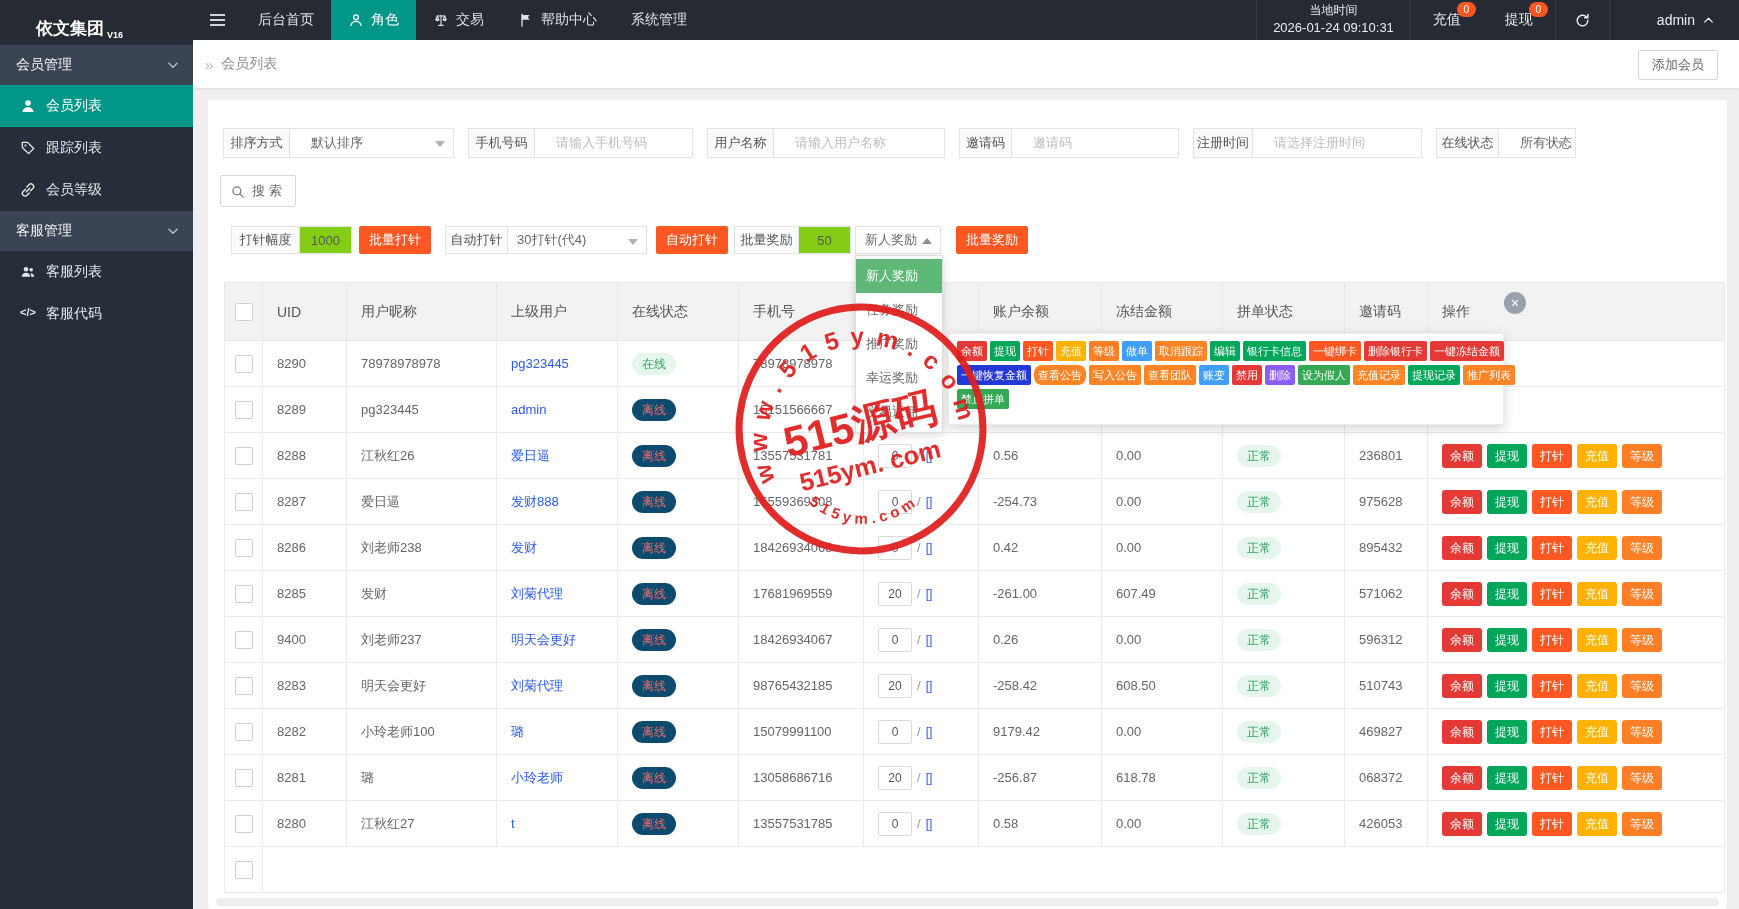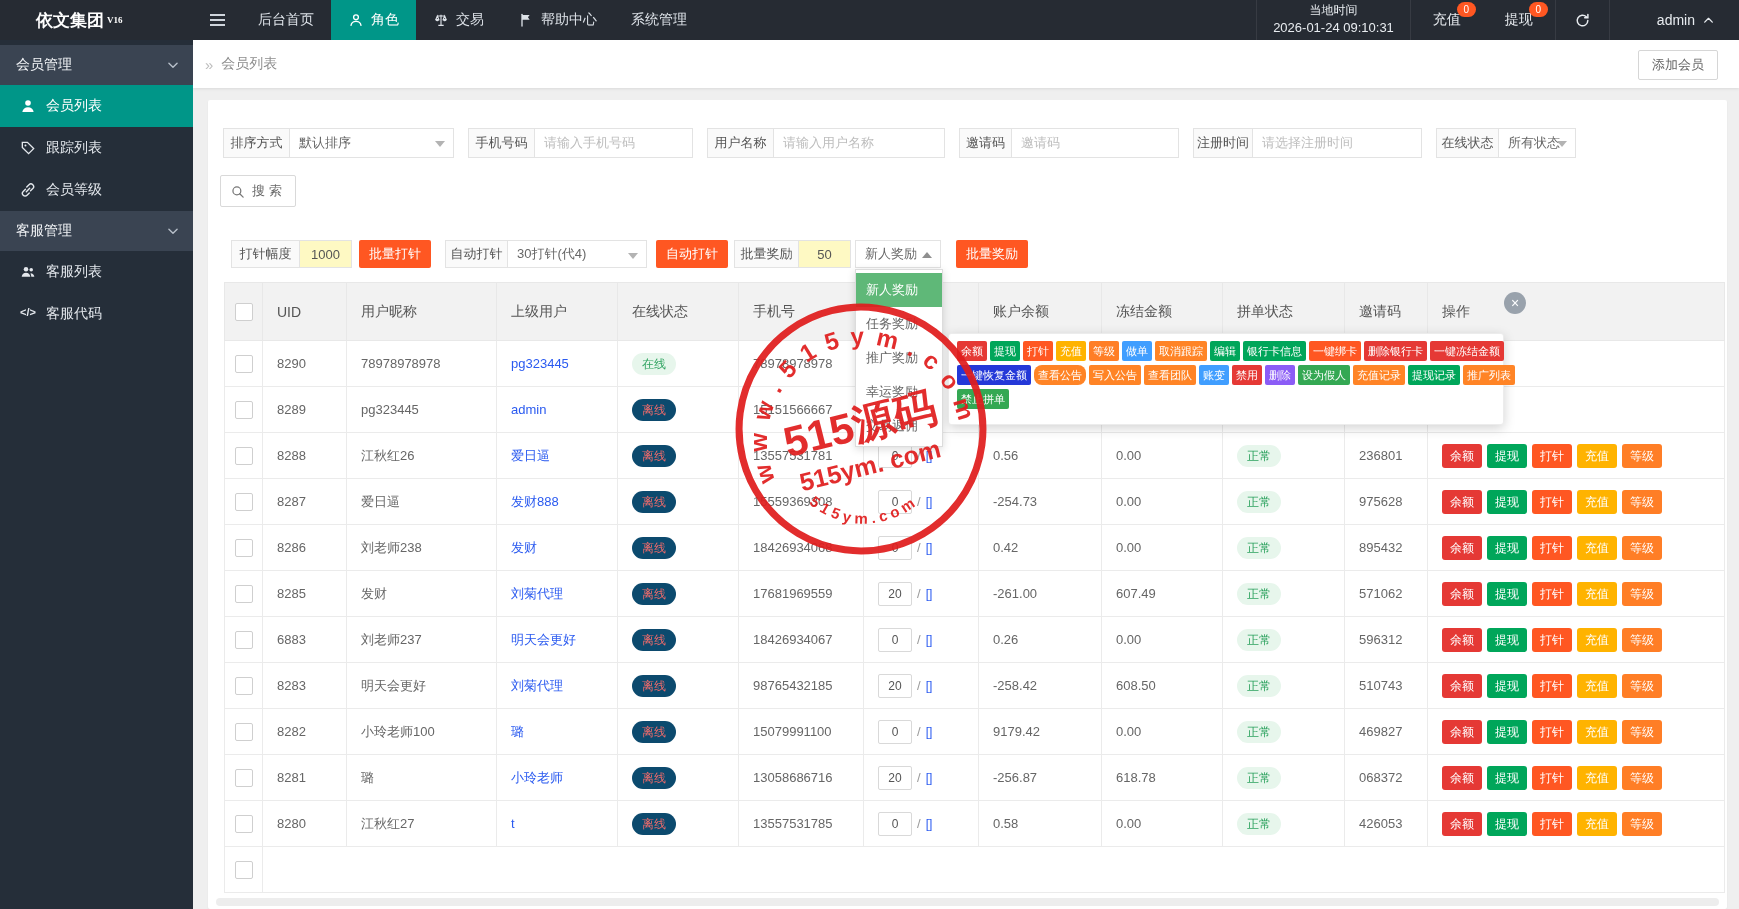--- a/index.html
+++ b/index.html
@@ -1,21 +1,21 @@
 <!DOCTYPE html>
 <html><head>
 <meta charset="utf-8">
 <style>
   html,body{margin:0;padding:0;}
   body{width:1739px;height:909px;overflow:hidden;position:relative;background:#efefef;
        font-family:"Liberation Sans","DejaVu Sans",sans-serif;}
   svg{display:block}
   
   .topbar{position:absolute;left:0;top:0;width:1739px;height:40px;background:#262b33;display:flex;align-items:stretch;color:#e8ecf0;z-index:40;}
-  .logo{width:193px;box-sizing:border-box;display:flex;align-items:center;padding-left:36px;font-size:17px;font-weight:bold;color:#fff;font-family:Liberation Serif, serif;}
+  .logo{width:193px;box-sizing:border-box;display:flex;align-items:flex-end;padding-left:36px;font-size:17px;font-weight:bold;color:#fff;}
   .logo .sup{font-size:9px;vertical-align:super;margin-left:3px;font-weight:bold;}
   .burger{width:48px;display:flex;flex-direction:column;align-items:center;justify-content:center;gap:3px;cursor:pointer;}
   .burger i{display:block;width:15px;height:2px;background:#cfd5dc;}
   .nav{display:flex;align-items:stretch;}
   .nav-item{display:flex;align-items:center;gap:7px;padding:0 17px;font-size:14px;color:#dde2e8;cursor:pointer;}
   .nav-item.active{background:#009688;color:#fff;}
   .nav-item .ic{width:16px;height:16px;color:inherit;}
   .top-right{margin-left:auto;display:flex;align-items:stretch;}
   .tr-sep{border-left:1px solid rgba(255,255,255,.08);}
   .time-block{display:flex;flex-direction:column;align-items:center;justify-content:center;padding:12px 16px;line-height:1.45;}
@@ -38,31 +38,31 @@
   .crumb{margin-left:12px;display:flex;align-items:center;gap:8px;font-size:14px;color:#8d8d8d;}
   .crumb .arr{color:#bdbdbd;font-size:15px;}
   .add-btn{position:absolute;right:21px;top:10px;height:28px;padding:0 13px;background:#fff;border:1px solid #d6d6d6;border-radius:2px;font-size:13px;color:#666;display:flex;align-items:center;cursor:pointer;}
   
   .page{position:absolute;left:193px;top:88px;width:1546px;height:821px;background:#efefef;}
   .card{position:absolute;left:15px;top:12px;width:1519px;height:809px;background:#fff;border-radius:2px;box-shadow:0 1px 2px rgba(0,0,0,.06);}
   
   .filters{position:absolute;left:15px;top:28px;display:flex;gap:14px;height:30px;}
   .fgroup{display:flex;height:30px;}
   .flabel{background:#fafafa;border:1px solid #e3e3e3;border-right:none;display:flex;align-items:center;justify-content:center;font-size:13px;color:#555;white-space:nowrap;box-sizing:border-box;}
-  .fctrl{border:1px solid #e3e3e3;background:#fff;display:flex;align-items:center;padding:0 9px;font-size:13px;color:#666;position:relative;box-sizing:border-box;white-space:nowrap;overflow:hidden;cursor:pointer;}
+  .fctrl{border:1px solid #e3e3e3;background:#fff;display:flex;align-items:center;padding:0 21px;font-size:13px;color:#666;position:relative;box-sizing:border-box;white-space:nowrap;overflow:hidden;cursor:pointer;}
   .ph{color:#bdbdbd;}
   .caret-d{position:absolute;right:8px;top:12px;width:0;height:0;border-left:5px solid transparent;border-right:5px solid transparent;border-top:6px solid #b3b3b3;}
   .caret-u{position:absolute;right:8px;top:11px;width:0;height:0;border-left:5px solid transparent;border-right:5px solid transparent;border-bottom:6px solid #8f8f8f;}
   
   .search-btn{position:absolute;left:12px;top:75px;width:74px;height:30px;border:1px solid #d9d9d9;border-radius:2px;background:#fff;display:flex;align-items:center;justify-content:center;gap:7px;font-size:13px;color:#666;cursor:pointer;letter-spacing:4px;}
   .search-btn .ic{width:15px;height:15px;color:#777;letter-spacing:0;}
   
-  .toolbar{position:absolute;left:23px;top:140px;height:28px;display:flex;align-items:stretch;font-size:13px;}
+  .toolbar{position:absolute;left:23px;top:126px;height:28px;display:flex;align-items:stretch;font-size:13px;}
   .tlabel{background:#fafafa;border:1px solid #e3e3e3;border-right:none;display:flex;align-items:center;justify-content:center;color:#555;white-space:nowrap;box-sizing:border-box;}
-  .tinput{border:1px solid #e3e3e3;background:#fef9c3;color:#555;display:flex;align-items:center;justify-content:center;box-sizing:border-box;}
+  .tinput{border:1px solid #e3e3e3;background:#84cc16;color:#555;display:flex;align-items:center;justify-content:center;box-sizing:border-box;}
   .tselect{border:1px solid #e3e3e3;background:#fff;color:#666;display:flex;align-items:center;padding:0 24px 0 9px;position:relative;box-sizing:border-box;cursor:pointer;white-space:nowrap;}
   .obtn{background:#ff5722;color:#fff;border-radius:2px;padding:0 10px;display:flex;align-items:center;cursor:pointer;white-space:nowrap;}
   .reward-wrap{position:relative;width:86px;margin-left:4px;}
   .reward-wrap .tselect{width:86px;height:28px;}
   .dropdown{position:absolute;left:0;top:29px;width:86px;background:#fff;border:1px solid #dcdcdc;box-shadow:0 2px 8px rgba(0,0,0,.15);z-index:18;padding:3px 0;}
   .dd-item{height:34px;line-height:34px;padding-left:10px;font-size:13px;color:#666;cursor:pointer;}
   .dd-item.sel{background:#5FB878;color:#fff;}
   
   .tablewrap{position:absolute;left:16px;top:182px;width:1500px;}
   table{border-collapse:collapse;table-layout:fixed;width:1500px;}
@@ -432,21 +432,21 @@
               <td>17681969559</td>
               <td><span class="plan-in">20</span><span class="plan-sep">/</span><span class="plan-link">[]</span></td>
               <td>-261.00</td>
               <td>607.49</td>
               <td><span class="pill on">正常</span></td>
               <td>571062</td>
               <td><span class="rbtn" style="background: rgb(229, 57, 53);">余额</span><span class="rbtn" style="background: rgb(0, 166, 90);">提现</span><span class="rbtn" style="background: rgb(255, 87, 34);">打针</span><span class="rbtn" style="background: rgb(255, 179, 0);">充值</span><span class="rbtn" style="background: rgb(255, 126, 38);">等级</span></td>
             </tr>
             <tr>
               <td class="ck"><span class="cb"></span></td>
-              <td>6883</td>
+              <td>9400</td>
               <td>刘老师237</td>
               <td><span class="link">明天会更好</span></td>
               <td><span class="pill off">离线</span></td>
               <td>18426934067</td>
               <td><span class="plan-in">0</span><span class="plan-sep">/</span><span class="plan-link">[]</span></td>
               <td>0.26</td>
               <td>0.00</td>
               <td><span class="pill on">正常</span></td>
               <td>596312</td>
               <td><span class="rbtn" style="background: rgb(229, 57, 53);">余额</span><span class="rbtn" style="background: rgb(0, 166, 90);">提现</span><span class="rbtn" style="background: rgb(255, 87, 34);">打针</span><span class="rbtn" style="background: rgb(255, 179, 0);">充值</span><span class="rbtn" style="background: rgb(255, 126, 38);">等级</span></td>

